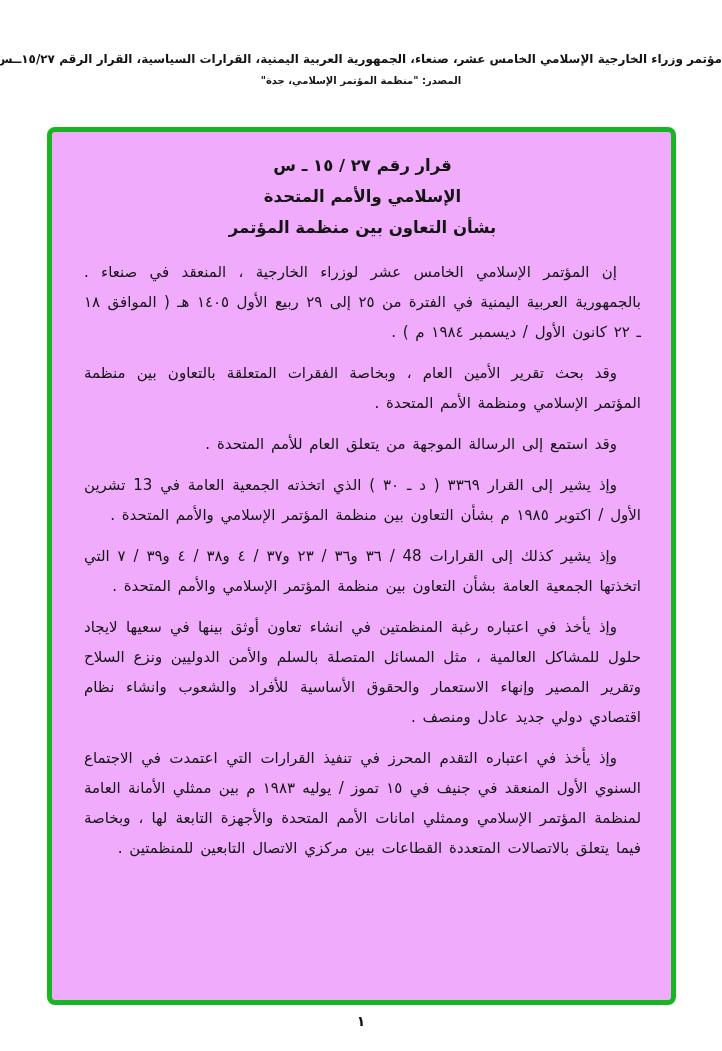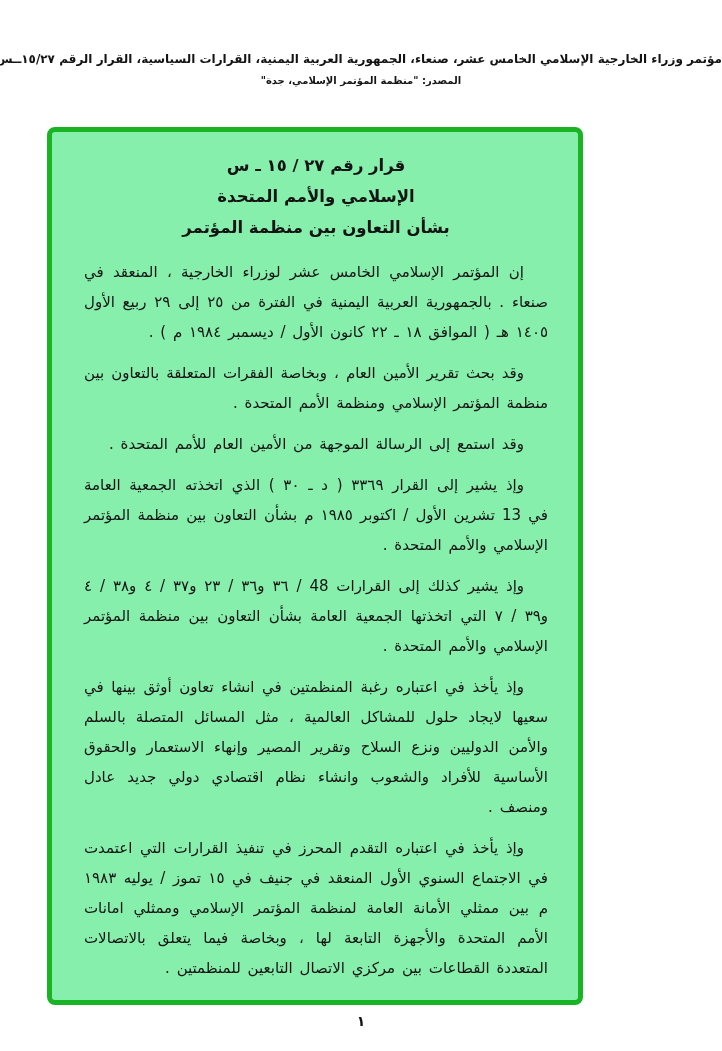--- a/index.html
+++ b/index.html
@@ -28,27 +28,27 @@
     white-space: nowrap;
   }
   .doc-header .hline2 {
     font-size: 10px;
     margin-top: 9px;
   }
   .frame {
     position: absolute;
     top: 127px;
     left: 47px;
-    width: 536px;
+    width: 629px;
     height: 878px;
     box-sizing: border-box;
     border: 5px solid #19b423; 
     border-radius: 8px;
     padding: 16px 30px 0 32px;
-    background: #86efac;
+    background: #f0abfc;
   }
   .title {
     text-align: center;
     font-weight: bold;
     font-size: 16.5px;
     line-height: 31px;
     margin: 2px 0 14px 0;
   }
   .para {
     margin: 11px 0 9px 0;
@@ -78,20 +78,20 @@
 
 <div class="frame" style="border-color: rgb(25, 180, 35);">
   <div class="title">
     <div>قرار رقم ٢٧ / ١٥ ـ س</div>
     <div>الإسلامي والأمم المتحدة</div>
     <div>بشأن التعاون بين منظمة المؤتمر</div>
   </div>
 
   <p class="para">إن المؤتمر الإسلامي الخامس عشر لوزراء الخارجية ، المنعقد في صنعاء . بالجمهورية العربية اليمنية في الفترة من ٢٥ إلى ٢٩ ربيع الأول ١٤٠٥ هـ ( الموافق ١٨ ـ ٢٢ كانون الأول / ديسمبر ١٩٨٤ م ) .</p>
   <p class="para">وقد بحث تقرير الأمين العام ، وبخاصة الفقرات المتعلقة بالتعاون بين منظمة المؤتمر الإسلامي ومنظمة الأمم المتحدة .</p>
-  <p class="para">وقد استمع إلى الرسالة الموجهة من الأمين العام للأمم المتحدة .</p>
+  <p class="para">وقد استمع إلى الرسالة الموجهة من يتعلق العام للأمم المتحدة .</p>
   <p class="para">وإذ يشير إلى القرار ٣٣٦٩ ( د ـ ٣٠ ) الذي اتخذته الجمعية العامة في 13 تشرين الأول / اكتوبر ١٩٨٥ م بشأن التعاون بين منظمة المؤتمر الإسلامي والأمم المتحدة .</p>
   <p class="para">وإذ يشير كذلك إلى القرارات 48 / ٣٦ و٣٦ / ٢٣ و٣٧ / ٤ و٣٨ / ٤ و٣٩ / ٧ التي اتخذتها الجمعية العامة بشأن التعاون بين منظمة المؤتمر الإسلامي والأمم المتحدة .</p>
   <p class="para">وإذ يأخذ في اعتباره رغبة المنظمتين في انشاء تعاون أوثق بينها في سعيها لايجاد حلول للمشاكل العالمية ، مثل المسائل المتصلة بالسلم والأمن الدوليين ونزع السلاح وتقرير المصير وإنهاء الاستعمار والحقوق الأساسية للأفراد والشعوب وانشاء نظام اقتصادي دولي جديد عادل ومنصف .</p>
   <p class="para">وإذ يأخذ في اعتباره التقدم المحرز في تنفيذ القرارات التي اعتمدت في الاجتماع السنوي الأول المنعقد في جنيف في ١٥ تموز / يوليه ١٩٨٣ م بين ممثلي الأمانة العامة لمنظمة المؤتمر الإسلامي وممثلي امانات الأمم المتحدة والأجهزة التابعة لها ، وبخاصة فيما يتعلق بالاتصالات المتعددة القطاعات بين مركزي الاتصال التابعين للمنظمتين .</p>
 </div>
 
 <div class="page-number">١</div>
 
 </body></html>

